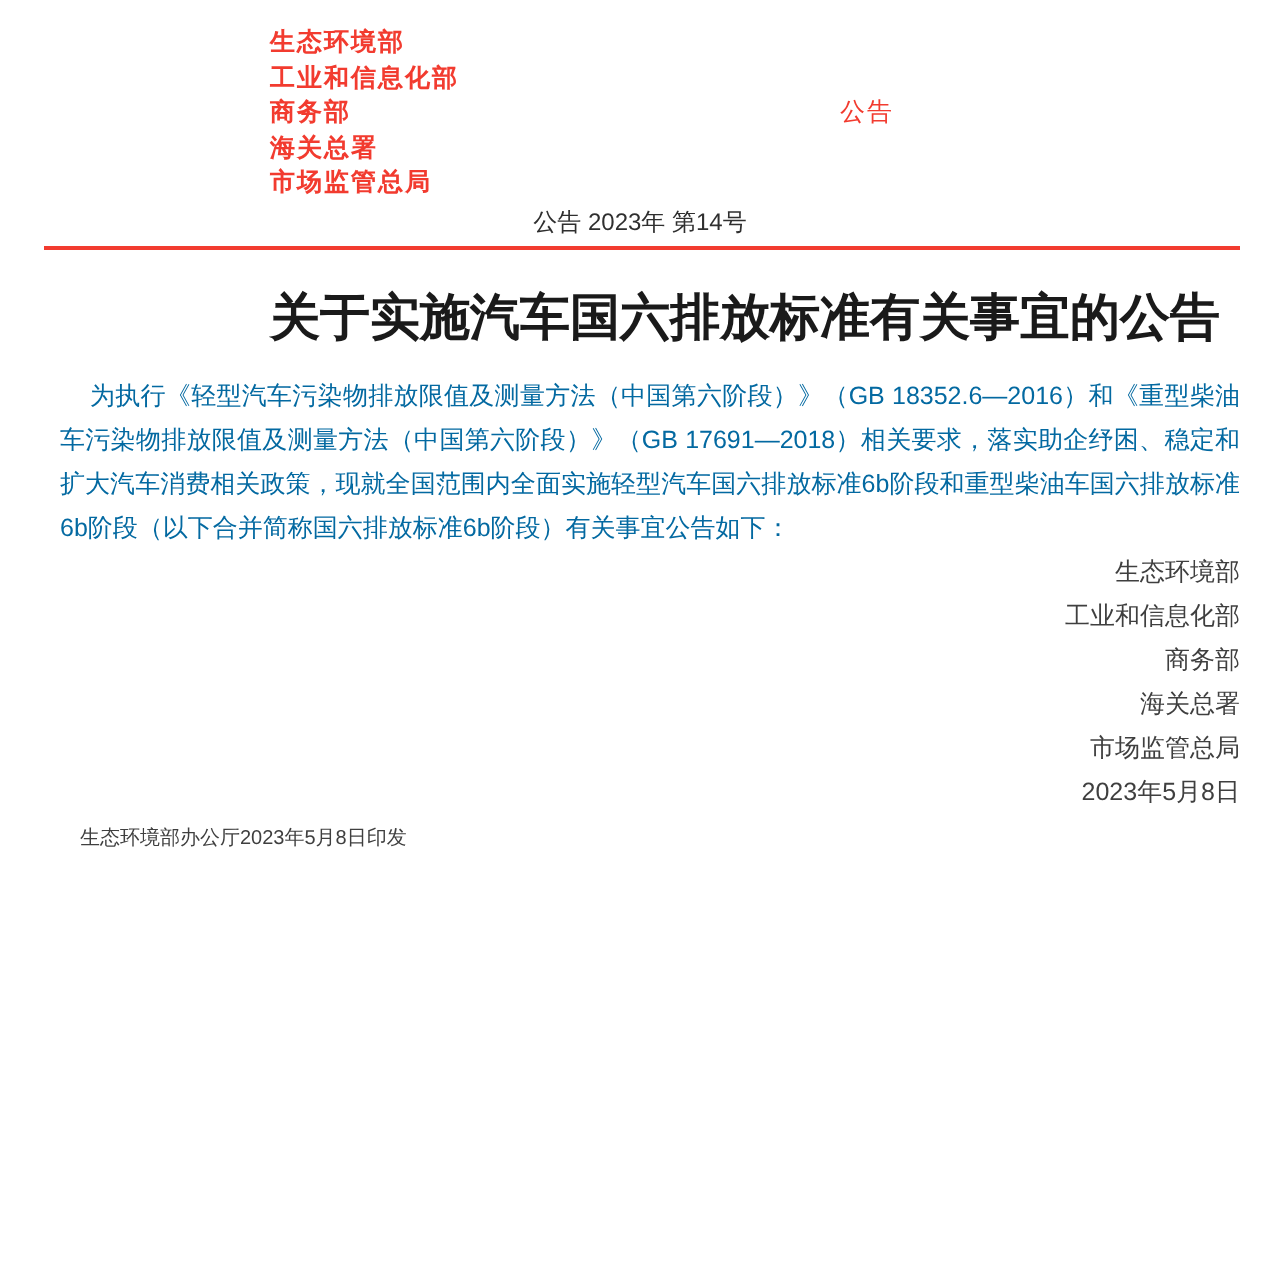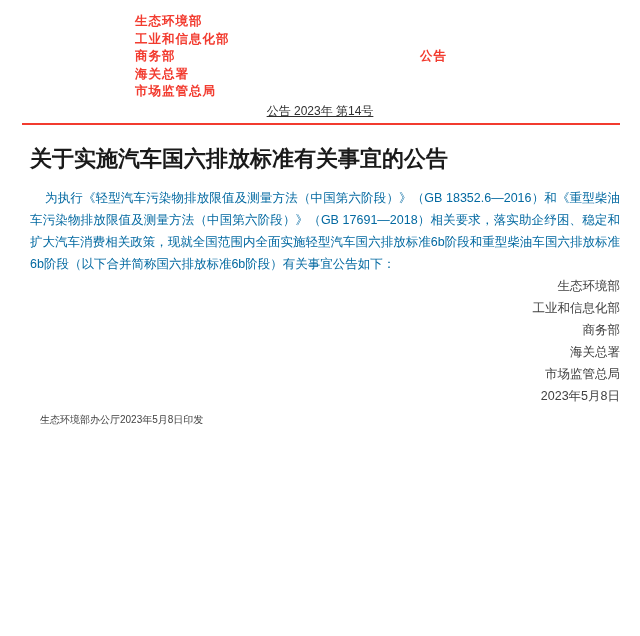--- a/index.html
+++ b/index.html
@@ -28,45 +28,44 @@
     font-weight: bold;
     font-size: 12.5px;
     line-height: 17.5px;
     letter-spacing: 1px;
   }
   .gonggao-label {
     position: absolute;
     left: 420px;
     top: 48px;
     color: #f23b2f;
-    font-weight: bold;
+    font-weight: normal;
     font-size: 12.5px;
     line-height: 17.5px;
     letter-spacing: 1px;
   }
   
   .doc-number {
     margin-top: 2px;
     text-align: center;
     font-size: 12px;
     line-height: 16px;
     color: #2f2f2f;
-    text-decoration: underline;
   }
   
   .red-rule {
     margin: 4px 20px 0 22px;
     height: 0;
     border-top: 2px solid #f23b2f;
   }
   
   .title {
     margin: 21px 30px 0 30px;
-    text-align: left;
-    font-size: 22px;
+    text-align: right;
+    font-size: 25px;
     line-height: 26px;
     font-weight: bold;
     color: #1a1a1a;
   }
   
   .body-text {
     margin: 15px 20px 0 30px;
     font-size: 12.5px;
     line-height: 22px;
     color: #0369a1;

